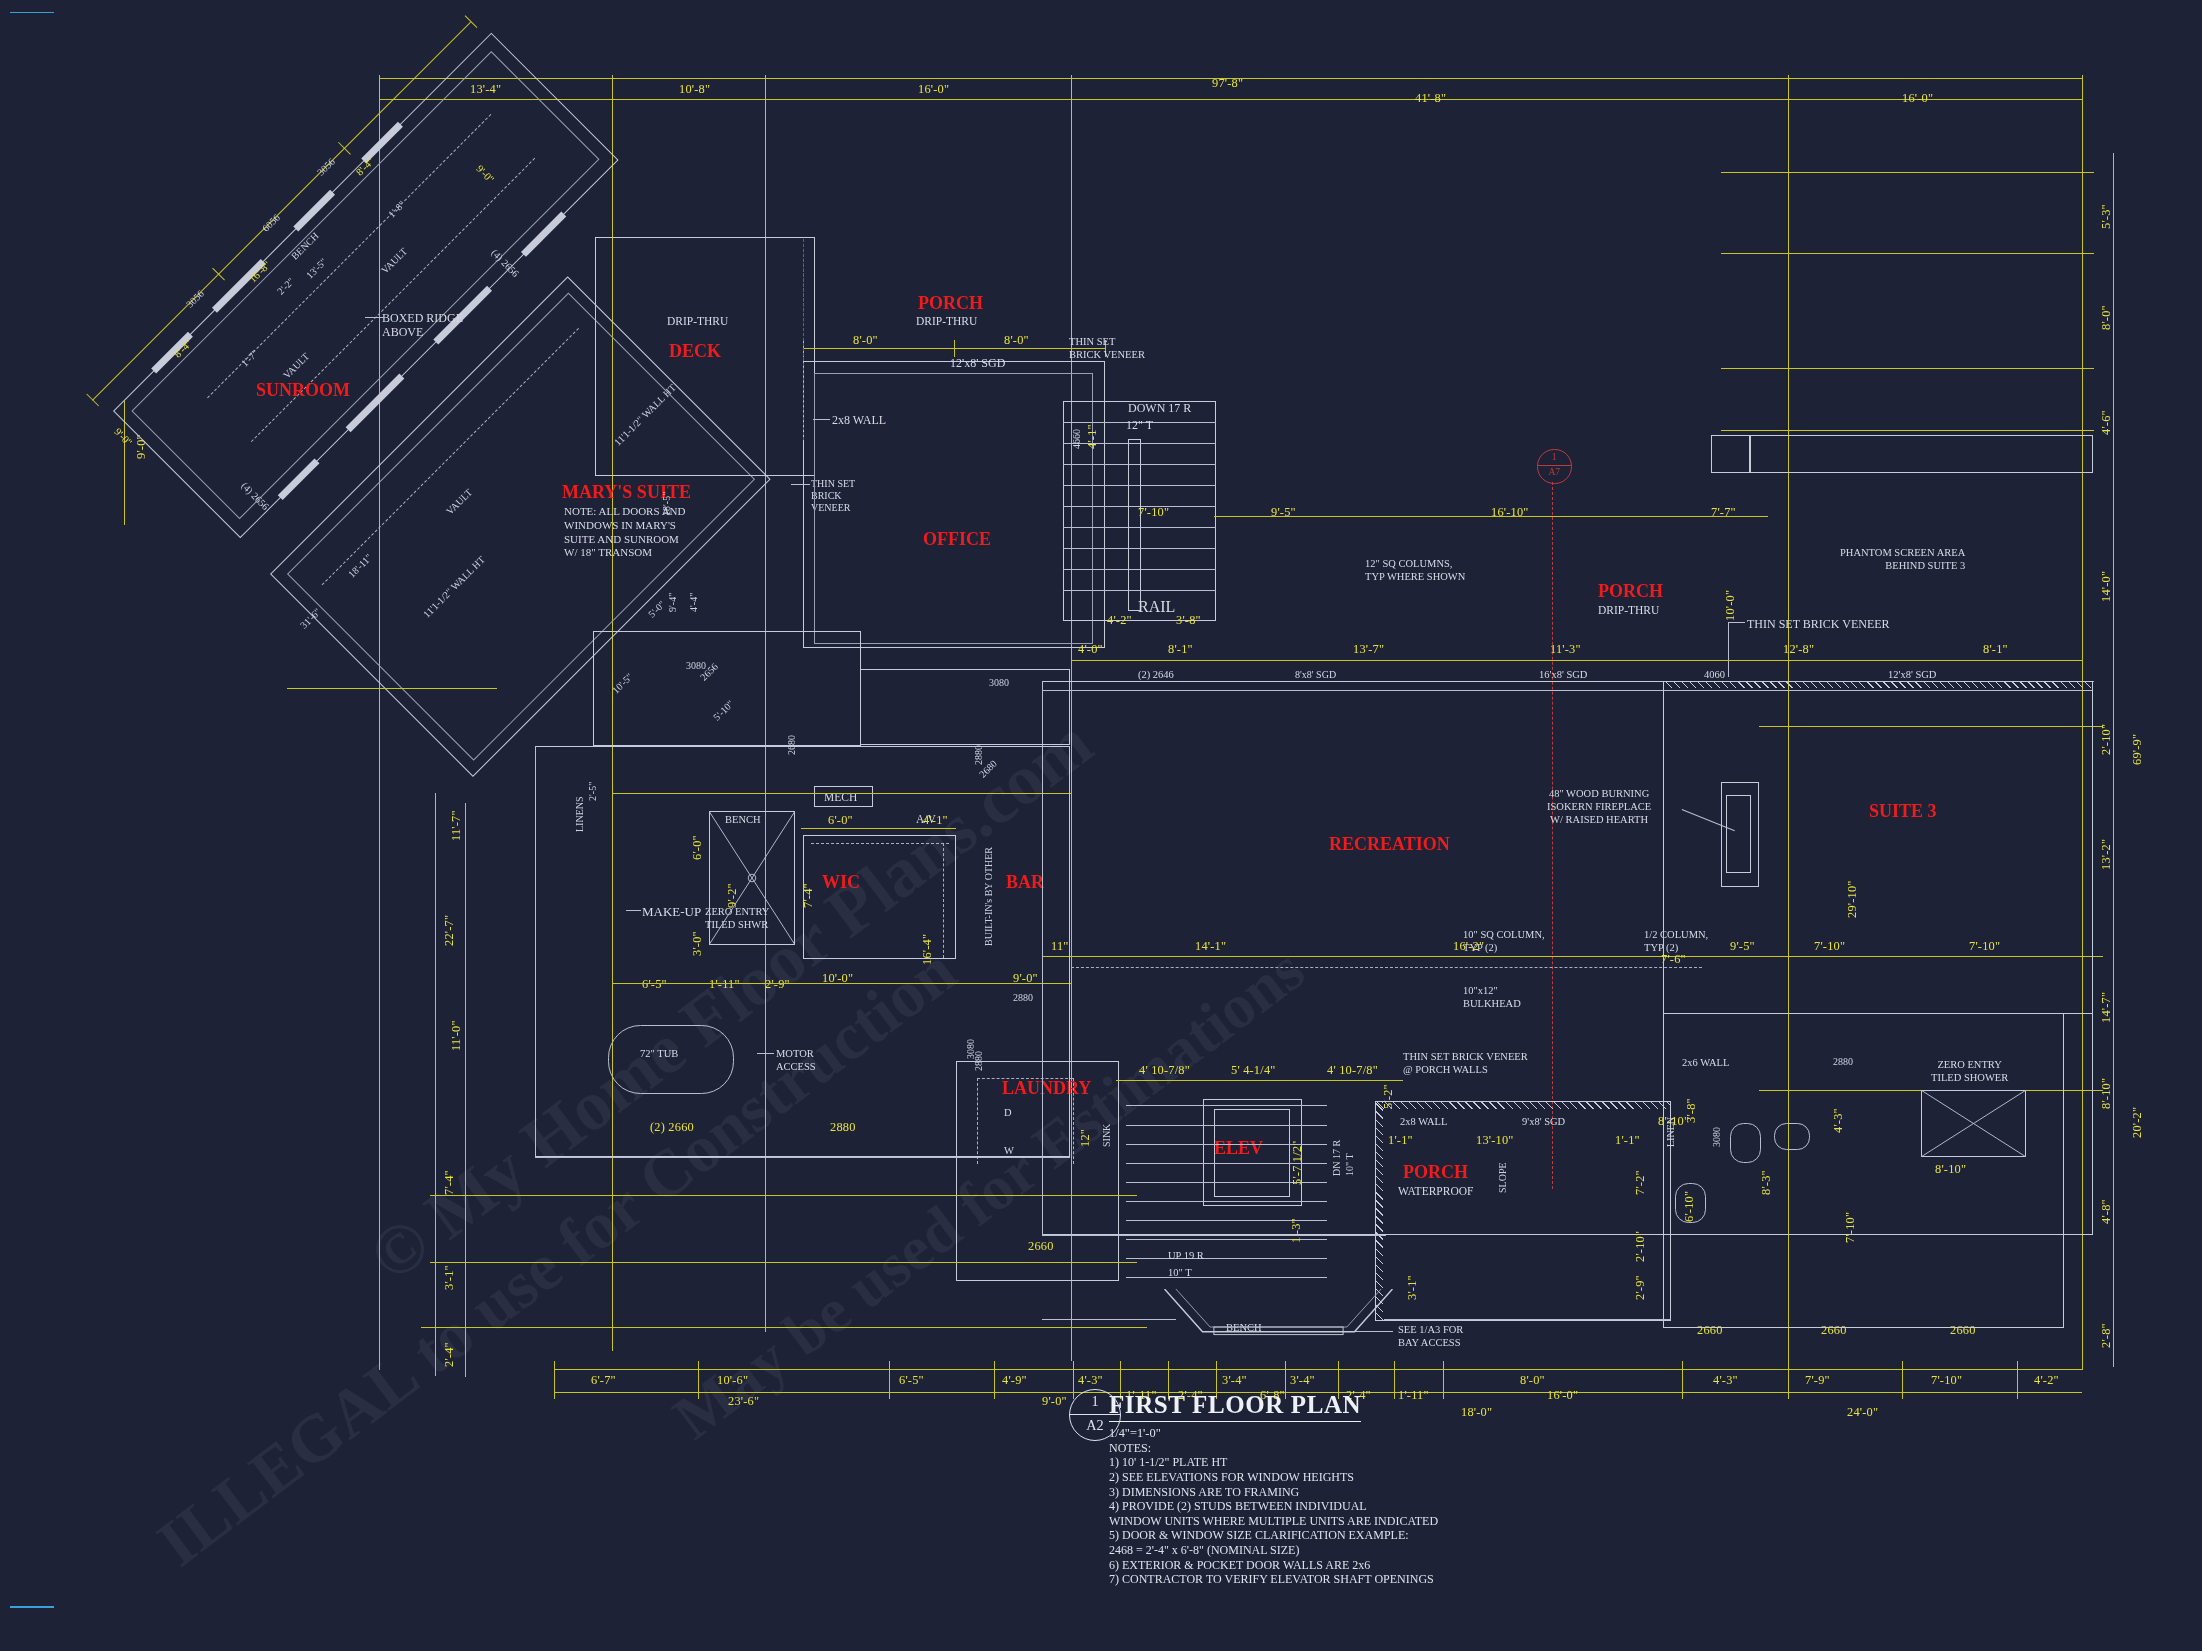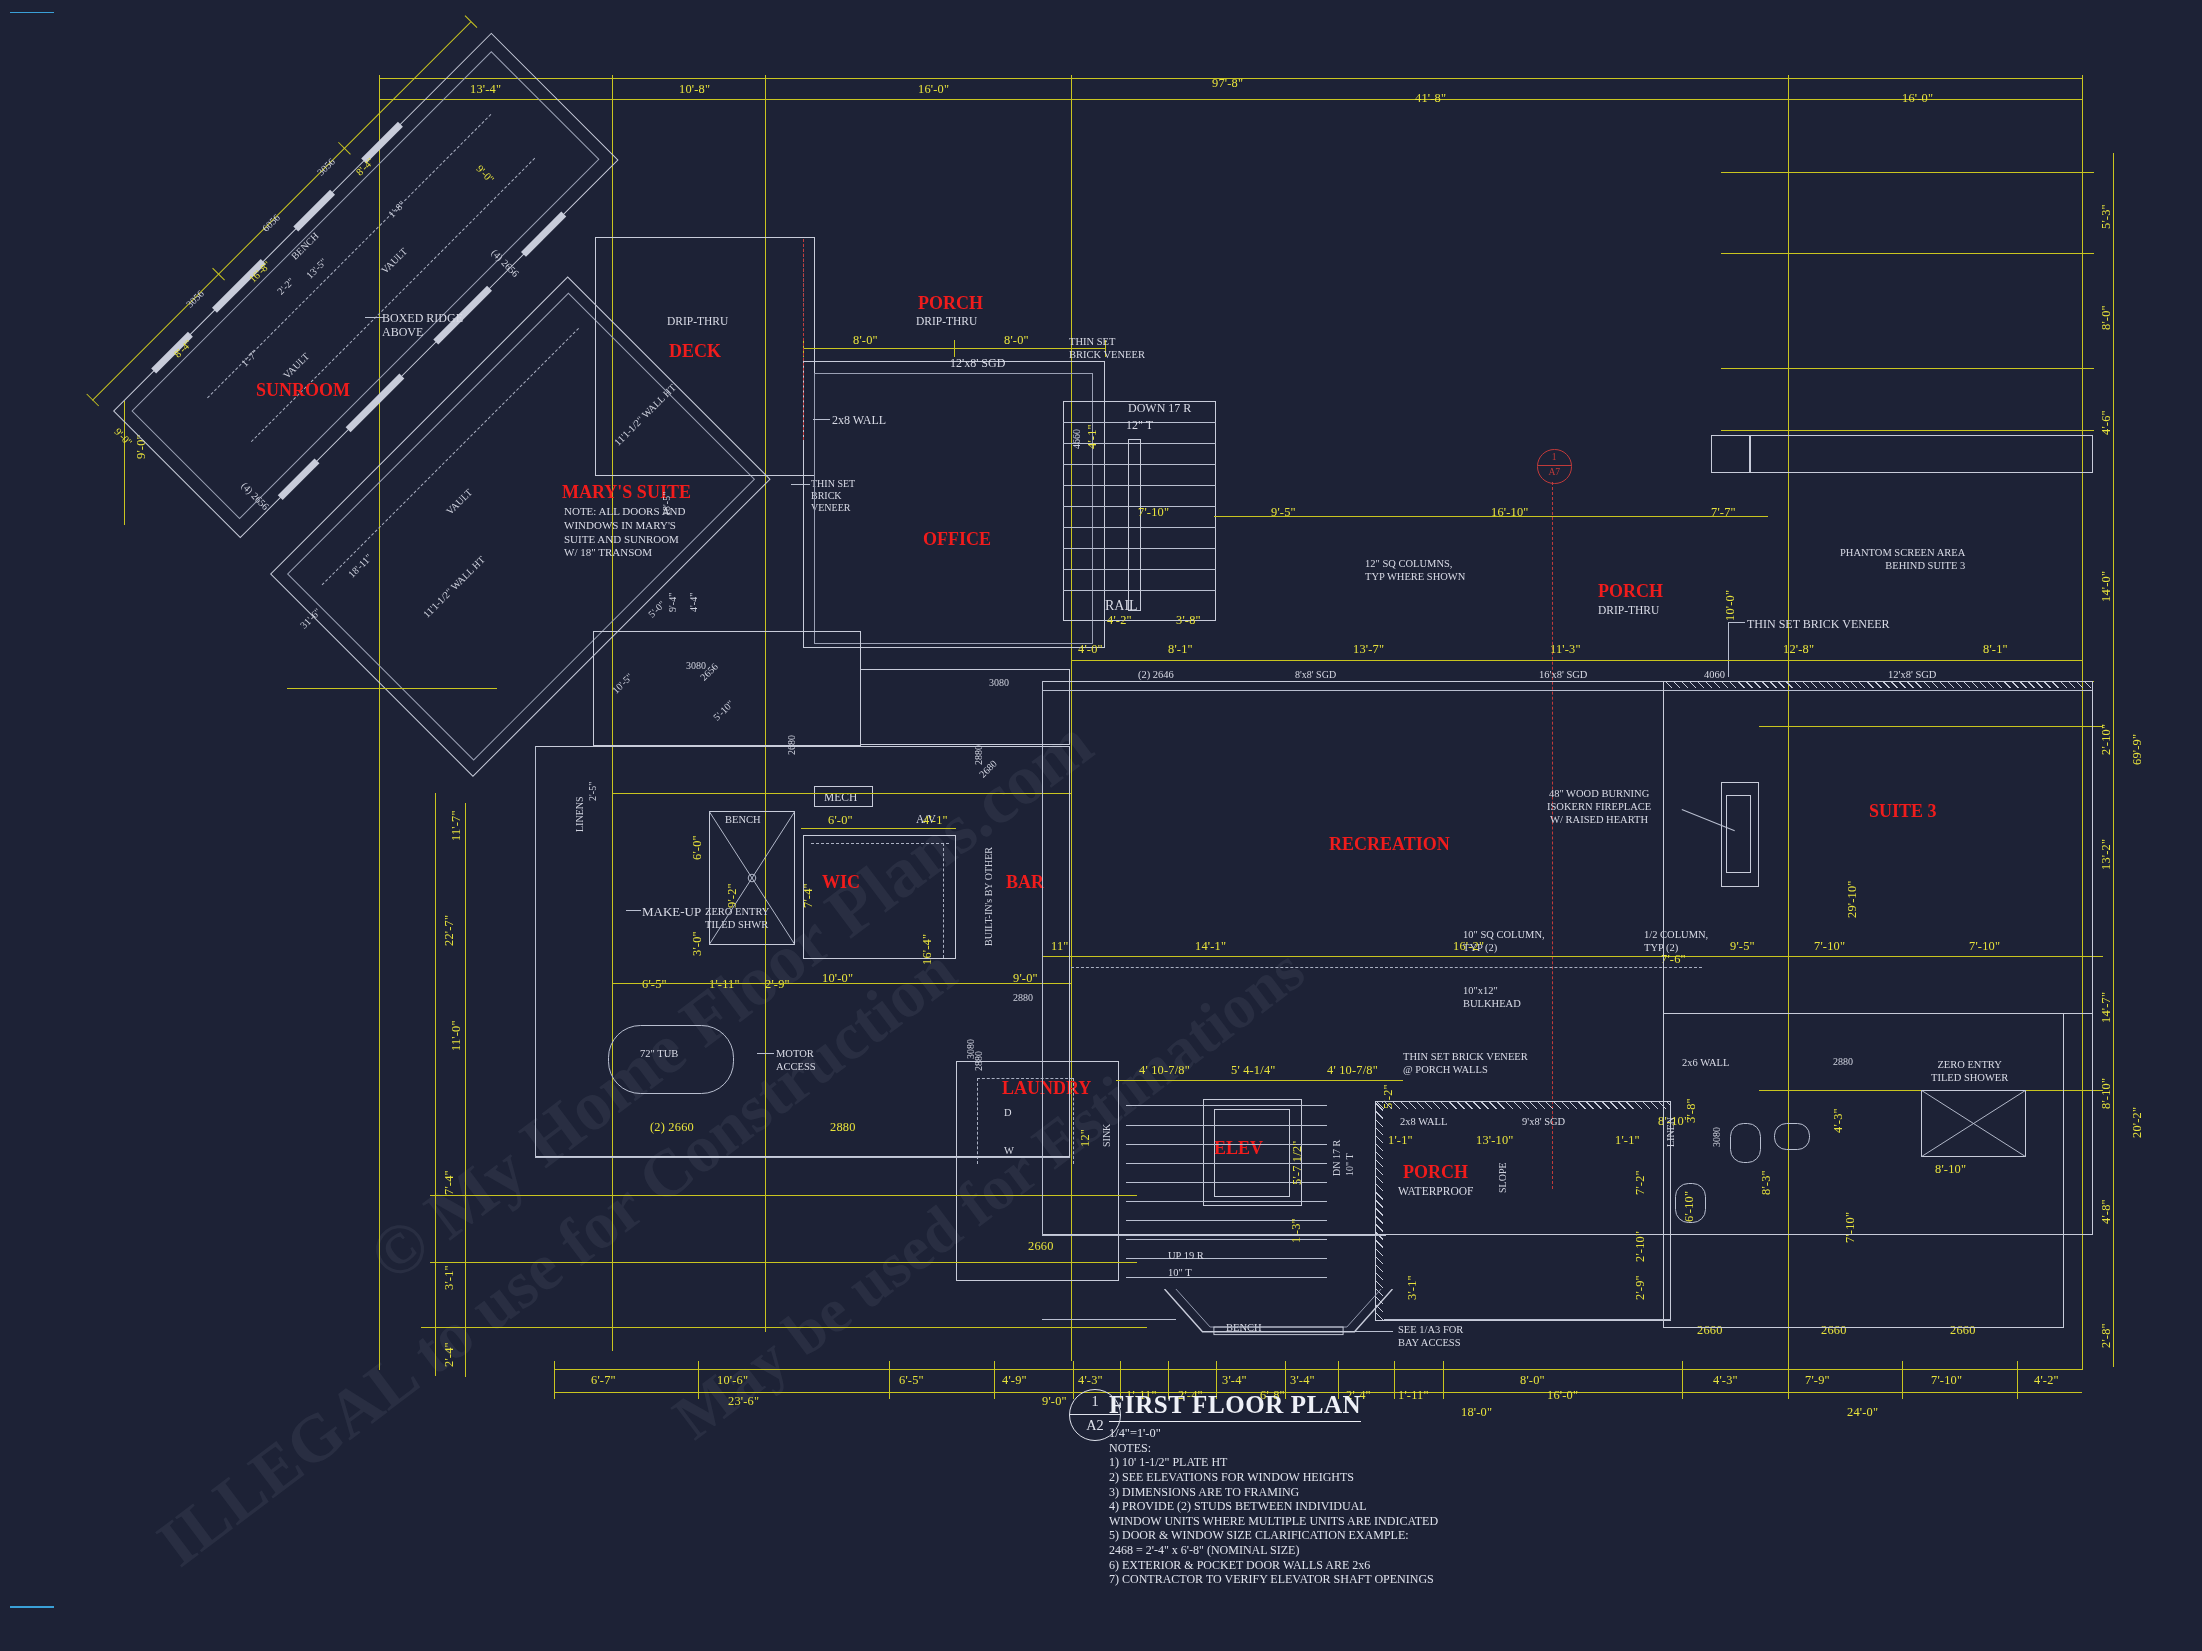--- a/index.html
+++ b/index.html
@@ -255,21 +255,21 @@
         <div style="top:105px;"></div>
         <div style="top:126px;"></div>
       <div style="top:147px;"></div>
         <div style="top:168px;"></div>
         <div style="top:189px;"></div>
     </div>
     <div class="wall" style="left:65px;top:38px;width:13.4px;height:172px;"></div>
   </div>
   <div class="note abs" style="left:1128px;top:401px;">DOWN 17 R</div>
   <div class="note abs" style="left:1126px;top:418px;">12" T</div>
-  <div class="note abs" style="left:1105px;top:598px;font-size:14px;">RAIL</div>
+  <div class="note abs" style="left:1138px;top:598px;font-size:16px;">RAIL</div>
   <div class="dim abs" style="left:1138px;top:505px;">7'-10"</div>
   <div class="dim abs" style="left:1107px;top:613px;">4'-2"</div>
   <div class="dim abs" style="left:1176px;top:613px;">3'-8"</div>
   <div class="dim abs r90" style="left:1085px;top:449px;">4'-1"</div>
   <div class="noteS abs r90" style="left:1071px;top:449px;">4660</div>
   <div class="dim abs" style="left:1271px;top:505px;">9'-5"</div>
   <div class="dim abs" style="left:1491px;top:505px;">16'-10"</div>
   <div class="dim abs" style="left:1711px;top:505px;">7'-7"</div>
   <div class="hl" style="left:1214px;top:516px;width:554px;"></div>
 

